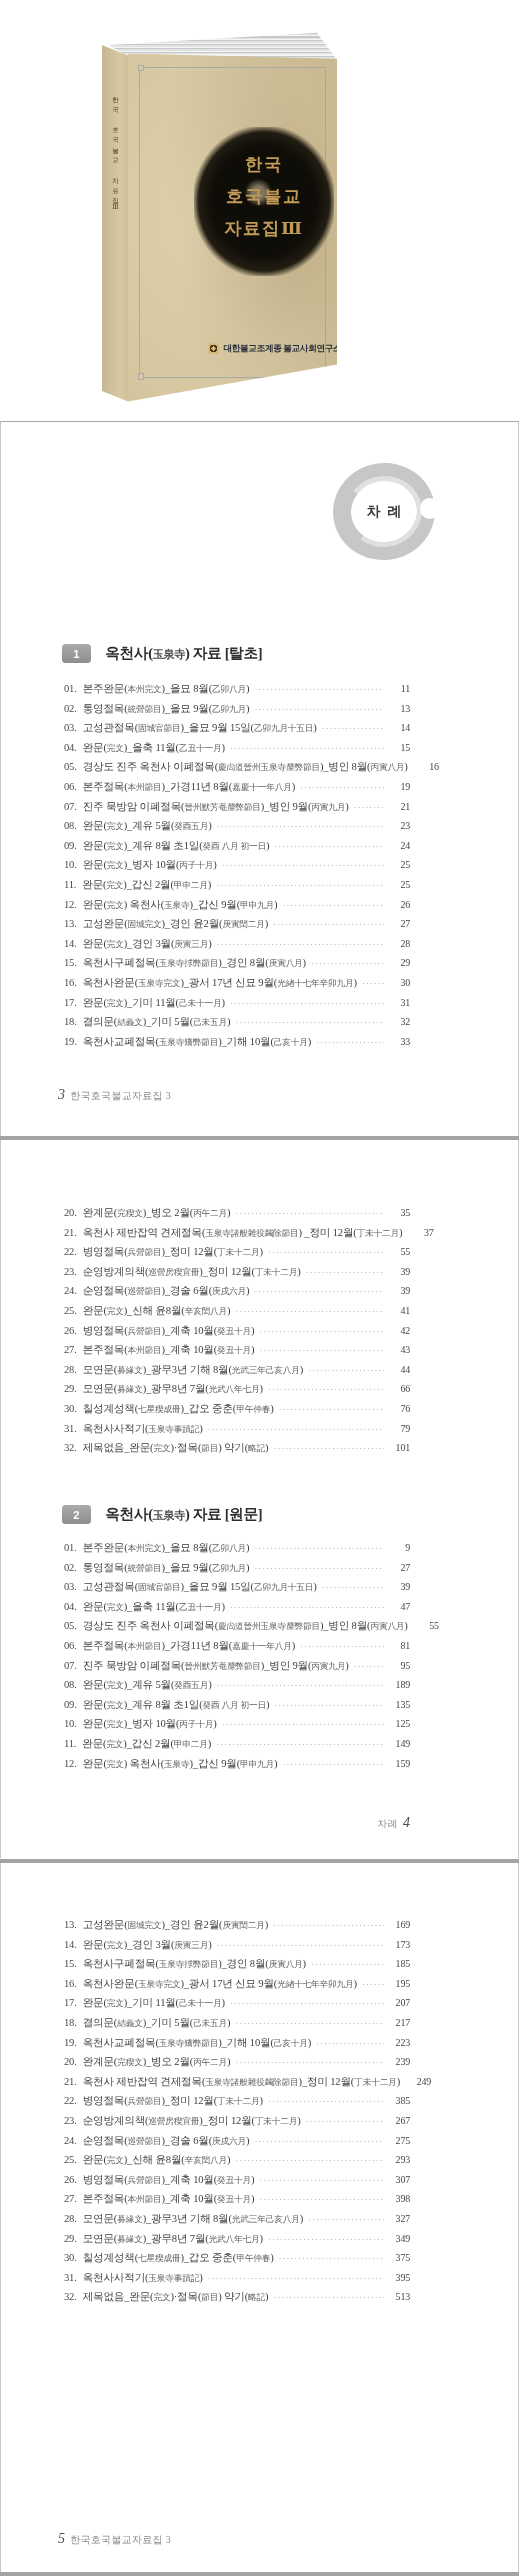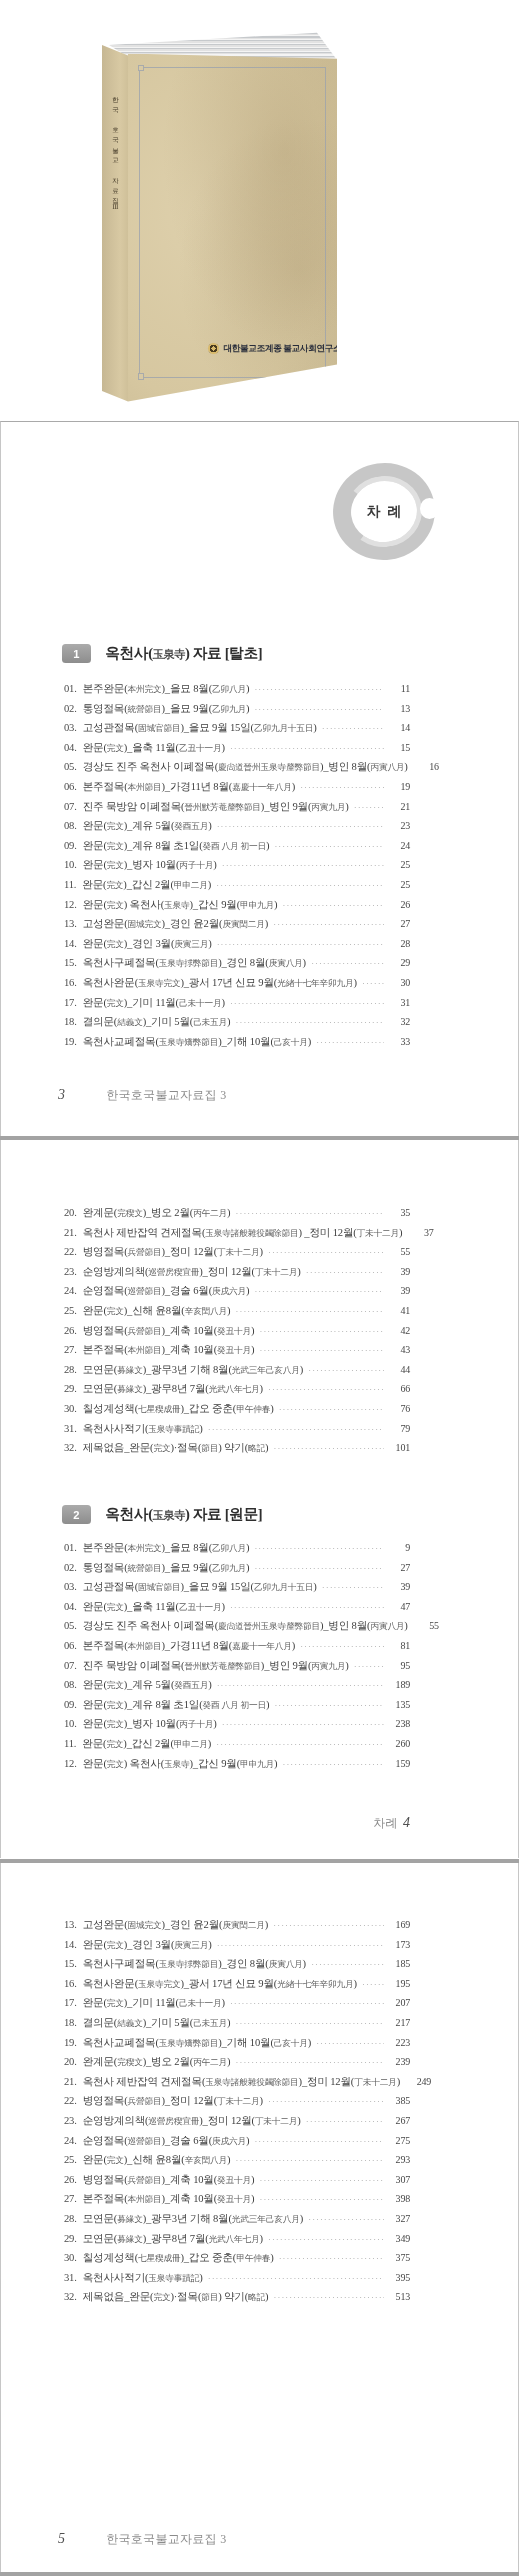--- a/index.html
+++ b/index.html
@@ -92,35 +92,42 @@
   .h{font-size:8.7px;color:#5f5f5f;}
   .dots{flex:1 1 auto;overflow:hidden;white-space:nowrap;margin:0 3.5px 0 5.2px;color:#9a9a9a;}
   .dots::after{
     content:"·································································································································";
     font-size:8.7px;letter-spacing:1px;
   }
   .pg{min-width:22.5px;text-align:right;color:#474747;font-size:10px;flex:0 0 auto;}
   
   .footer{position:absolute;display:flex;align-items:baseline;gap:5.2px;}
   .f-num{font-style:italic;font-size:14px;color:#4f4f4f;}
-  .f-label{font-size:12px;color:#8b8b8b;letter-spacing:0.3px;margin-left:36px;}
+  .f-label{font-size:10px;color:#8b8b8b;letter-spacing:0.3px;}
   #footer1{left:57px;top:665px;}
   #footer2{right:108px;top:675px;}
   #footer3{left:57px;top:668px;}
 </style>
 </head>
 <body>
 
 <div class="book">
   <div class="book-top"></div>
   <div class="spine">
     <div class="spine-txt">한국 호국불교 자료집Ⅲ</div>
   </div>
   <div class="cover">
     <div class="frame"></div>
+    <div class="ink">
+      <div class="ink-text">
+        <div class="ink-line">한국</div>
+        <div class="ink-line">호국불교</div>
+        <div class="ink-line">자료집Ⅲ</div>
+      </div>
+    </div>
     <div class="pub">
       <span class="pub-logo"></span>
       <span class="pub-text">대한불교조계종 불교사회연구소</span>
     </div>
   </div>
 </div>
 
 <div class="page" id="page1">
   <div class="enso">
     <div class="ring"></div>
@@ -391,27 +398,27 @@
       <div class="row">
         <span class="no">09.</span>
         <span class="t">완문(<span class="h">完文</span>)_계유 8월 초1일(<span class="h">癸酉 八月 初一日</span>)</span>
         <span class="dots"></span>
         <span class="pg">135</span>
       </div>
       <div class="row">
         <span class="no">10.</span>
         <span class="t">완문(<span class="h">完文</span>)_병자 10월(<span class="h">丙子十月</span>)</span>
         <span class="dots"></span>
-        <span class="pg">238</span>
+        <span class="pg">125</span>
       </div>
       <div class="row">
         <span class="no">11.</span>
         <span class="t">완문(<span class="h">完文</span>)_갑신 2월(<span class="h">甲申二月</span>)</span>
         <span class="dots"></span>
-        <span class="pg">260</span>
+        <span class="pg">149</span>
       </div>
       <div class="row">
         <span class="no">12.</span>
         <span class="t">완문(<span class="h">完文</span>) 옥천사(<span class="h">玉泉寺</span>)_갑신 9월(<span class="h">甲申九月</span>)</span>
         <span class="dots"></span>
         <span class="pg">159</span>
       </div>
     </div>
   <div class="footer" id="footer2">
     <span class="f-label">차례</span>

